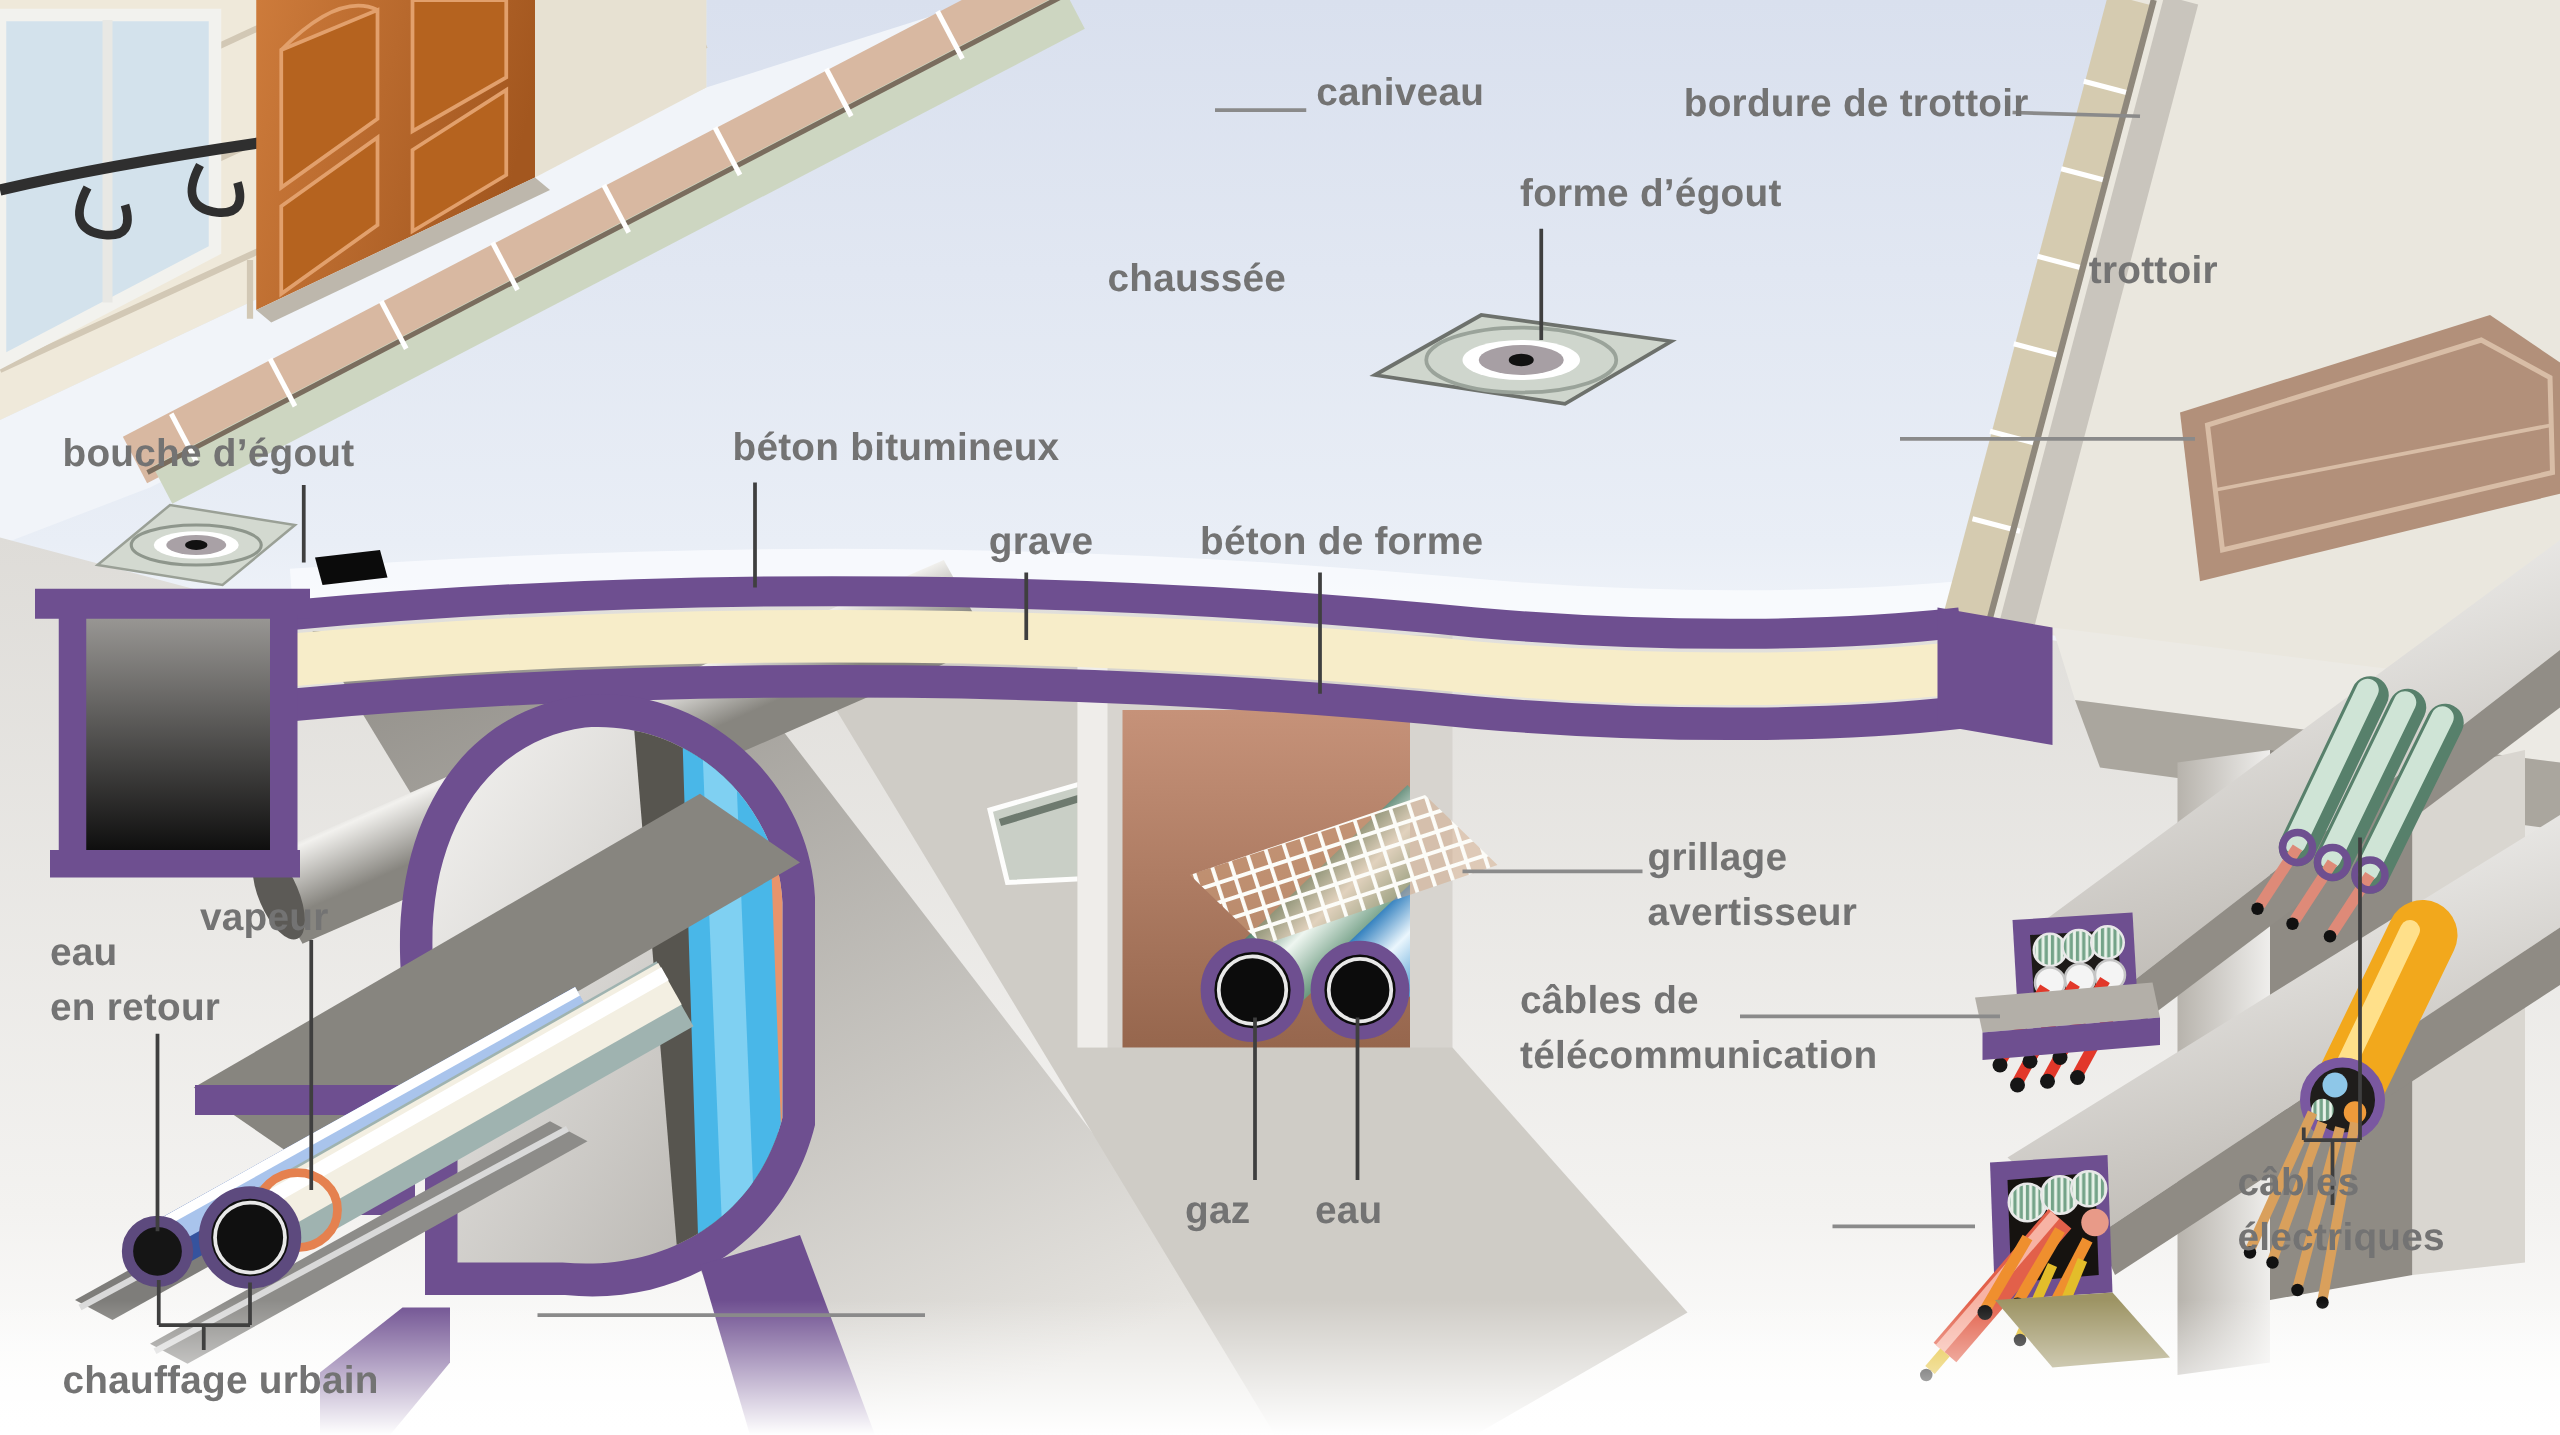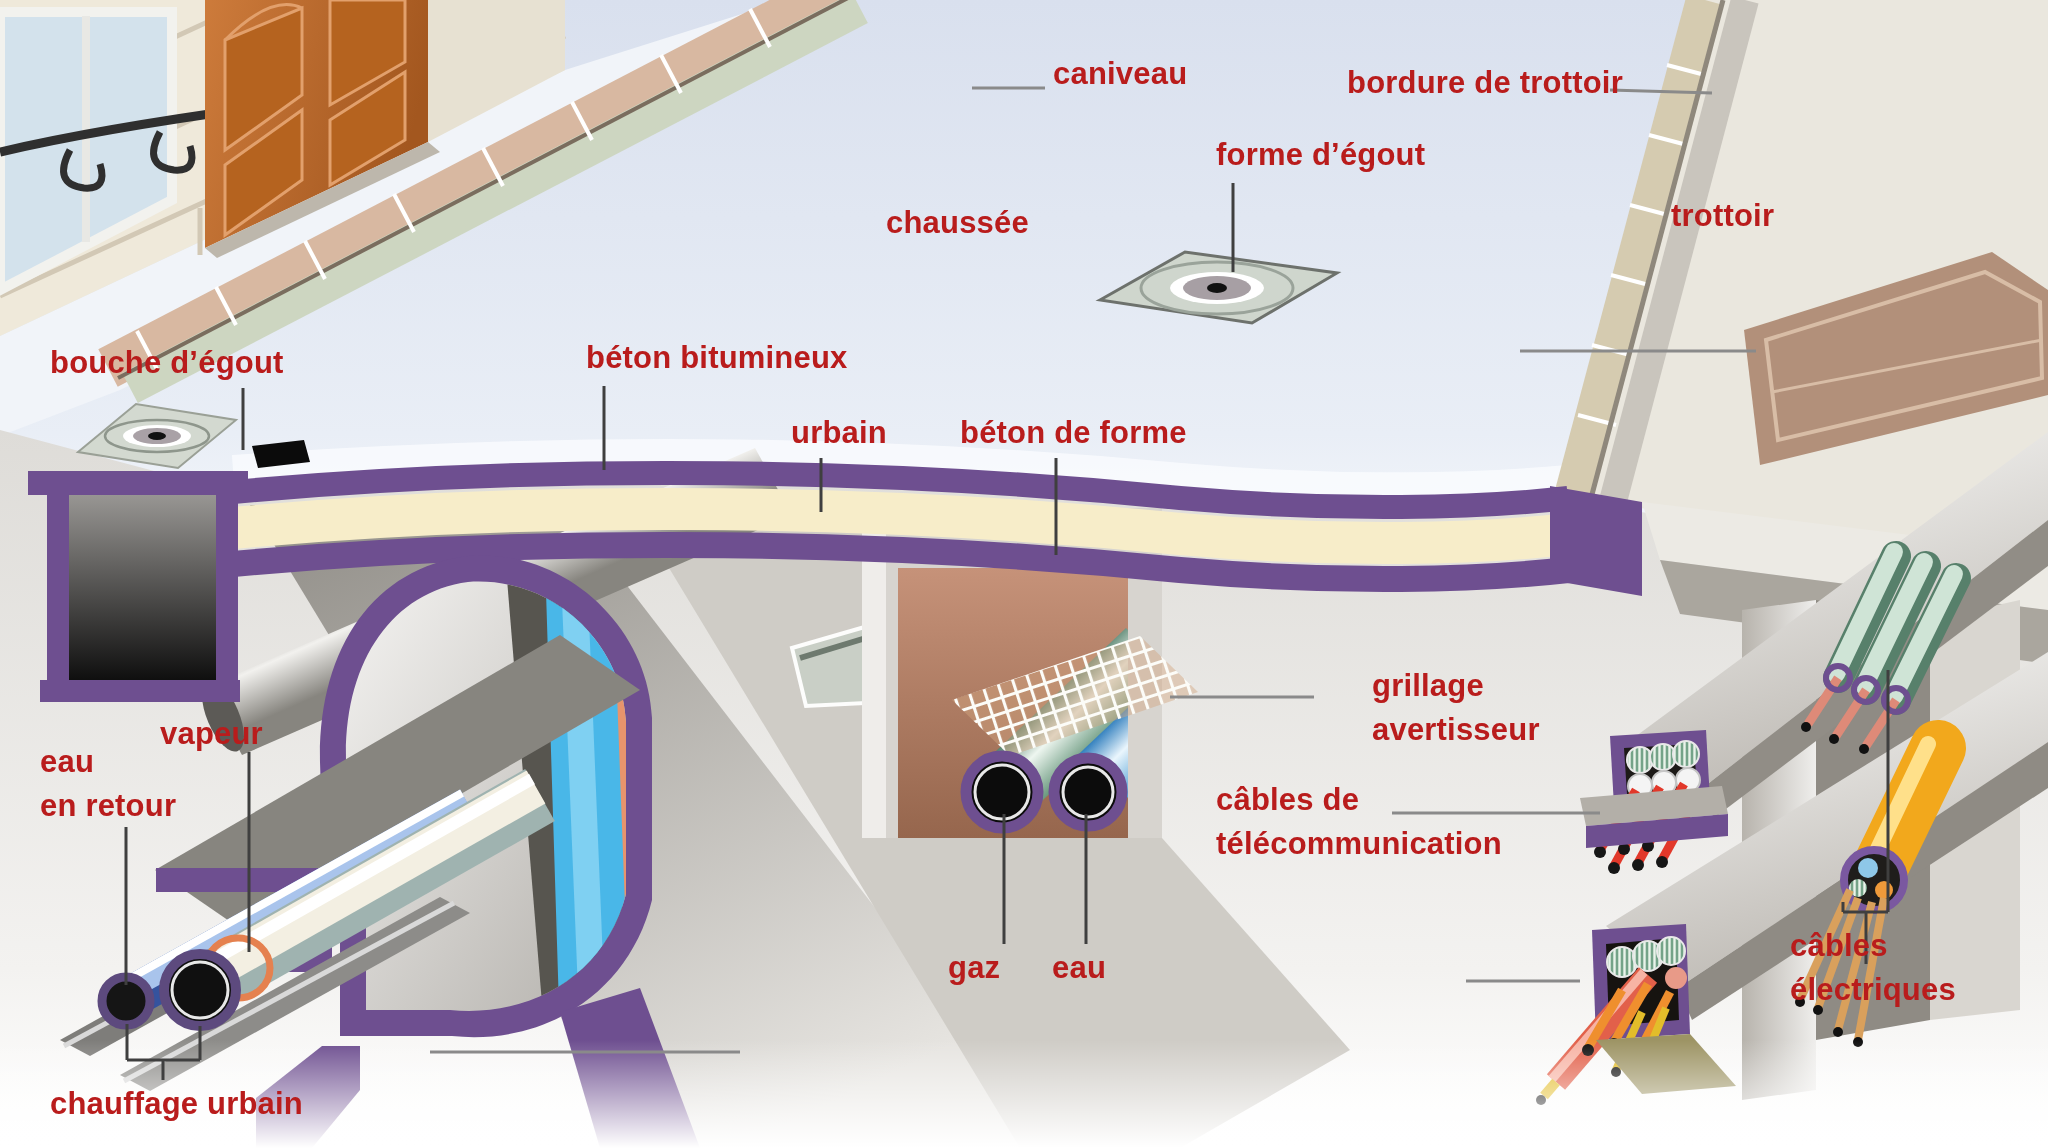--- a/index.html
+++ b/index.html
@@ -1,19 +1,19 @@
 <!DOCTYPE html>
 <html><head>
 <meta charset="utf-8">
 <style>
   html,body{margin:0;padding:0;background:#ffffff;}
   #stage{position:relative;width:2048px;height:1148px;overflow:hidden;
          font-family:"Liberation Sans",sans-serif;background:#fff;}
   #art{position:absolute;left:0;top:0;}
-  .label{position:absolute;font-size:31px;font-weight:600;color:#b91c1c;
+  .label{position:absolute;font-size:31px;font-weight:600;color:#737373;
          line-height:1.42;letter-spacing:.2px;white-space:pre-line;}
 </style>
 </head>
 <body>
 
 <div id="stage">
 
 <svg id="art" width="2048" height="1148" viewBox="0 0 2048 1148">
   <defs>
     <linearGradient id="gSky" x1="0" y1="0" x2="0" y2="1">
@@ -406,23 +406,23 @@
   </g>
 </svg>
 
 <div class="label" style="left:1053px;top:52px">caniveau</div>
 <div class="label" style="left:1347px;top:61px">bordure de trottoir</div>
 <div class="label" style="left:1216px;top:133px">forme d’égout</div>
 <div class="label" style="left:886px;top:201px">chaussée</div>
 <div class="label" style="left:1671px;top:194px">trottoir</div>
 <div class="label" style="left:50px;top:341px">bouche d’égout</div>
 <div class="label" style="left:586px;top:336px">béton bitumineux</div>
-<div class="label" style="left:791px;top:411px">urbain</div>
+<div class="label" style="left:791px;top:411px">grave</div>
 <div class="label" style="left:960px;top:411px">béton de forme</div>
-<div class="label" style="left:1372px;top:664px">grillage
+<div class="label" style="left:1318px;top:664px">grillage
 avertisseur</div>
 <div class="label" style="left:1216px;top:778px">câbles de
 télécommunication</div>
 <div class="label" style="left:1790px;top:924px">câbles
 électriques</div>
 <div class="label" style="left:40px;top:740px">eau
 en retour</div>
 <div class="label" style="left:160px;top:712px">vapeur</div>
 <div class="label" style="left:50px;top:1082px">chauffage urbain</div>
 <div class="label" style="left:948px;top:946px">gaz</div>

